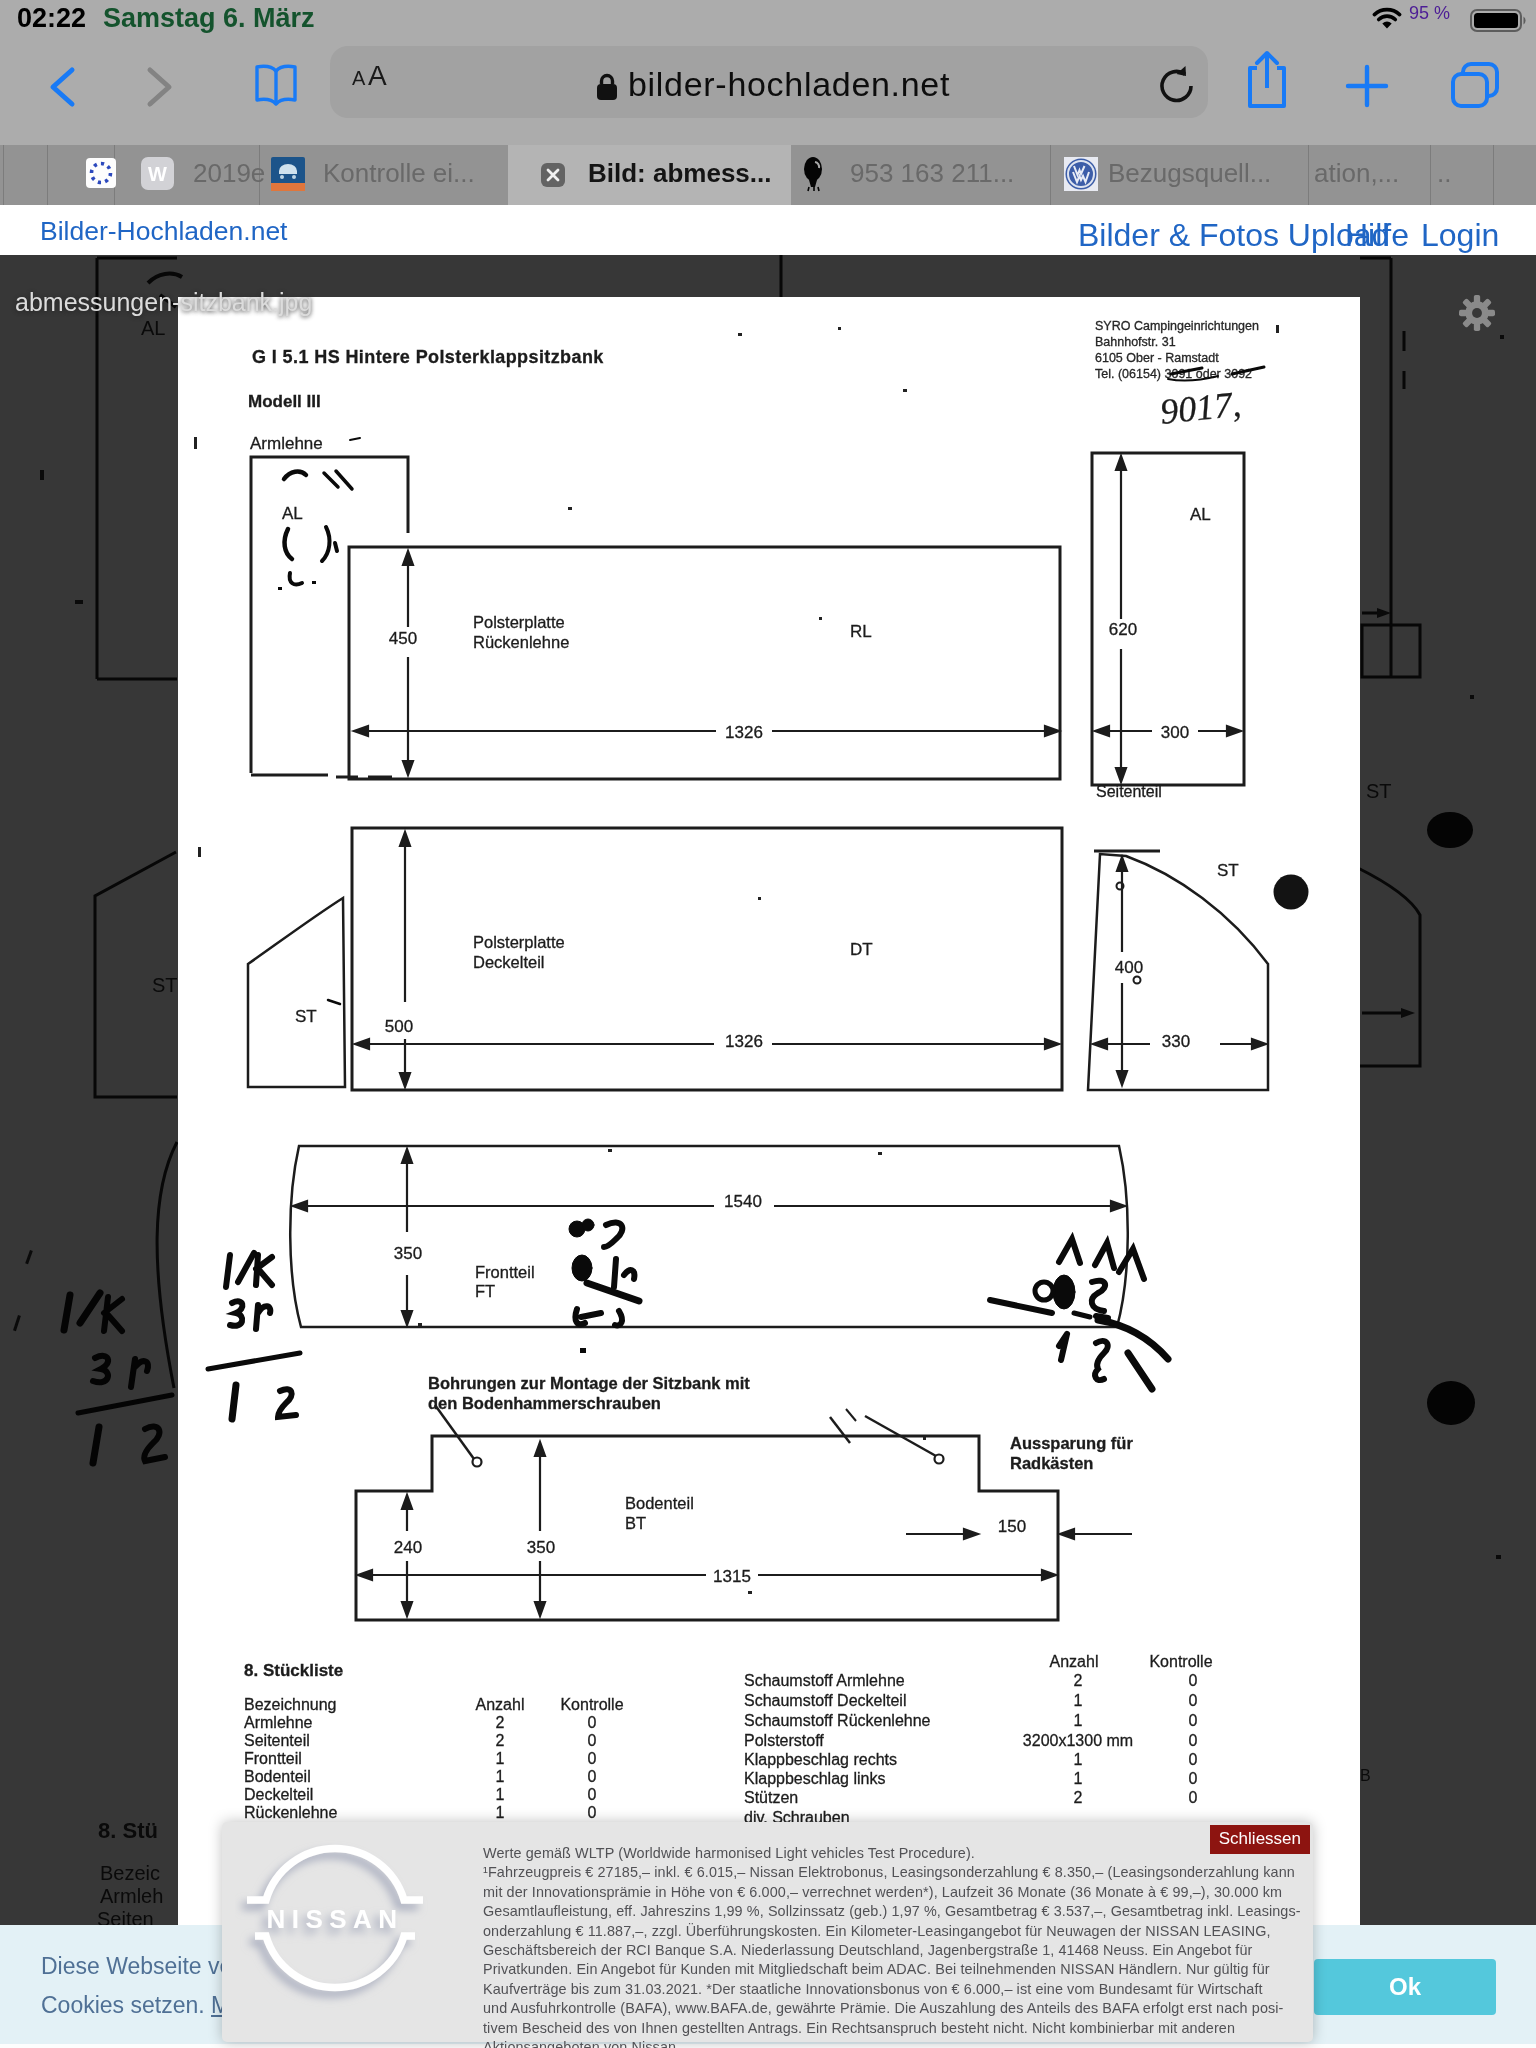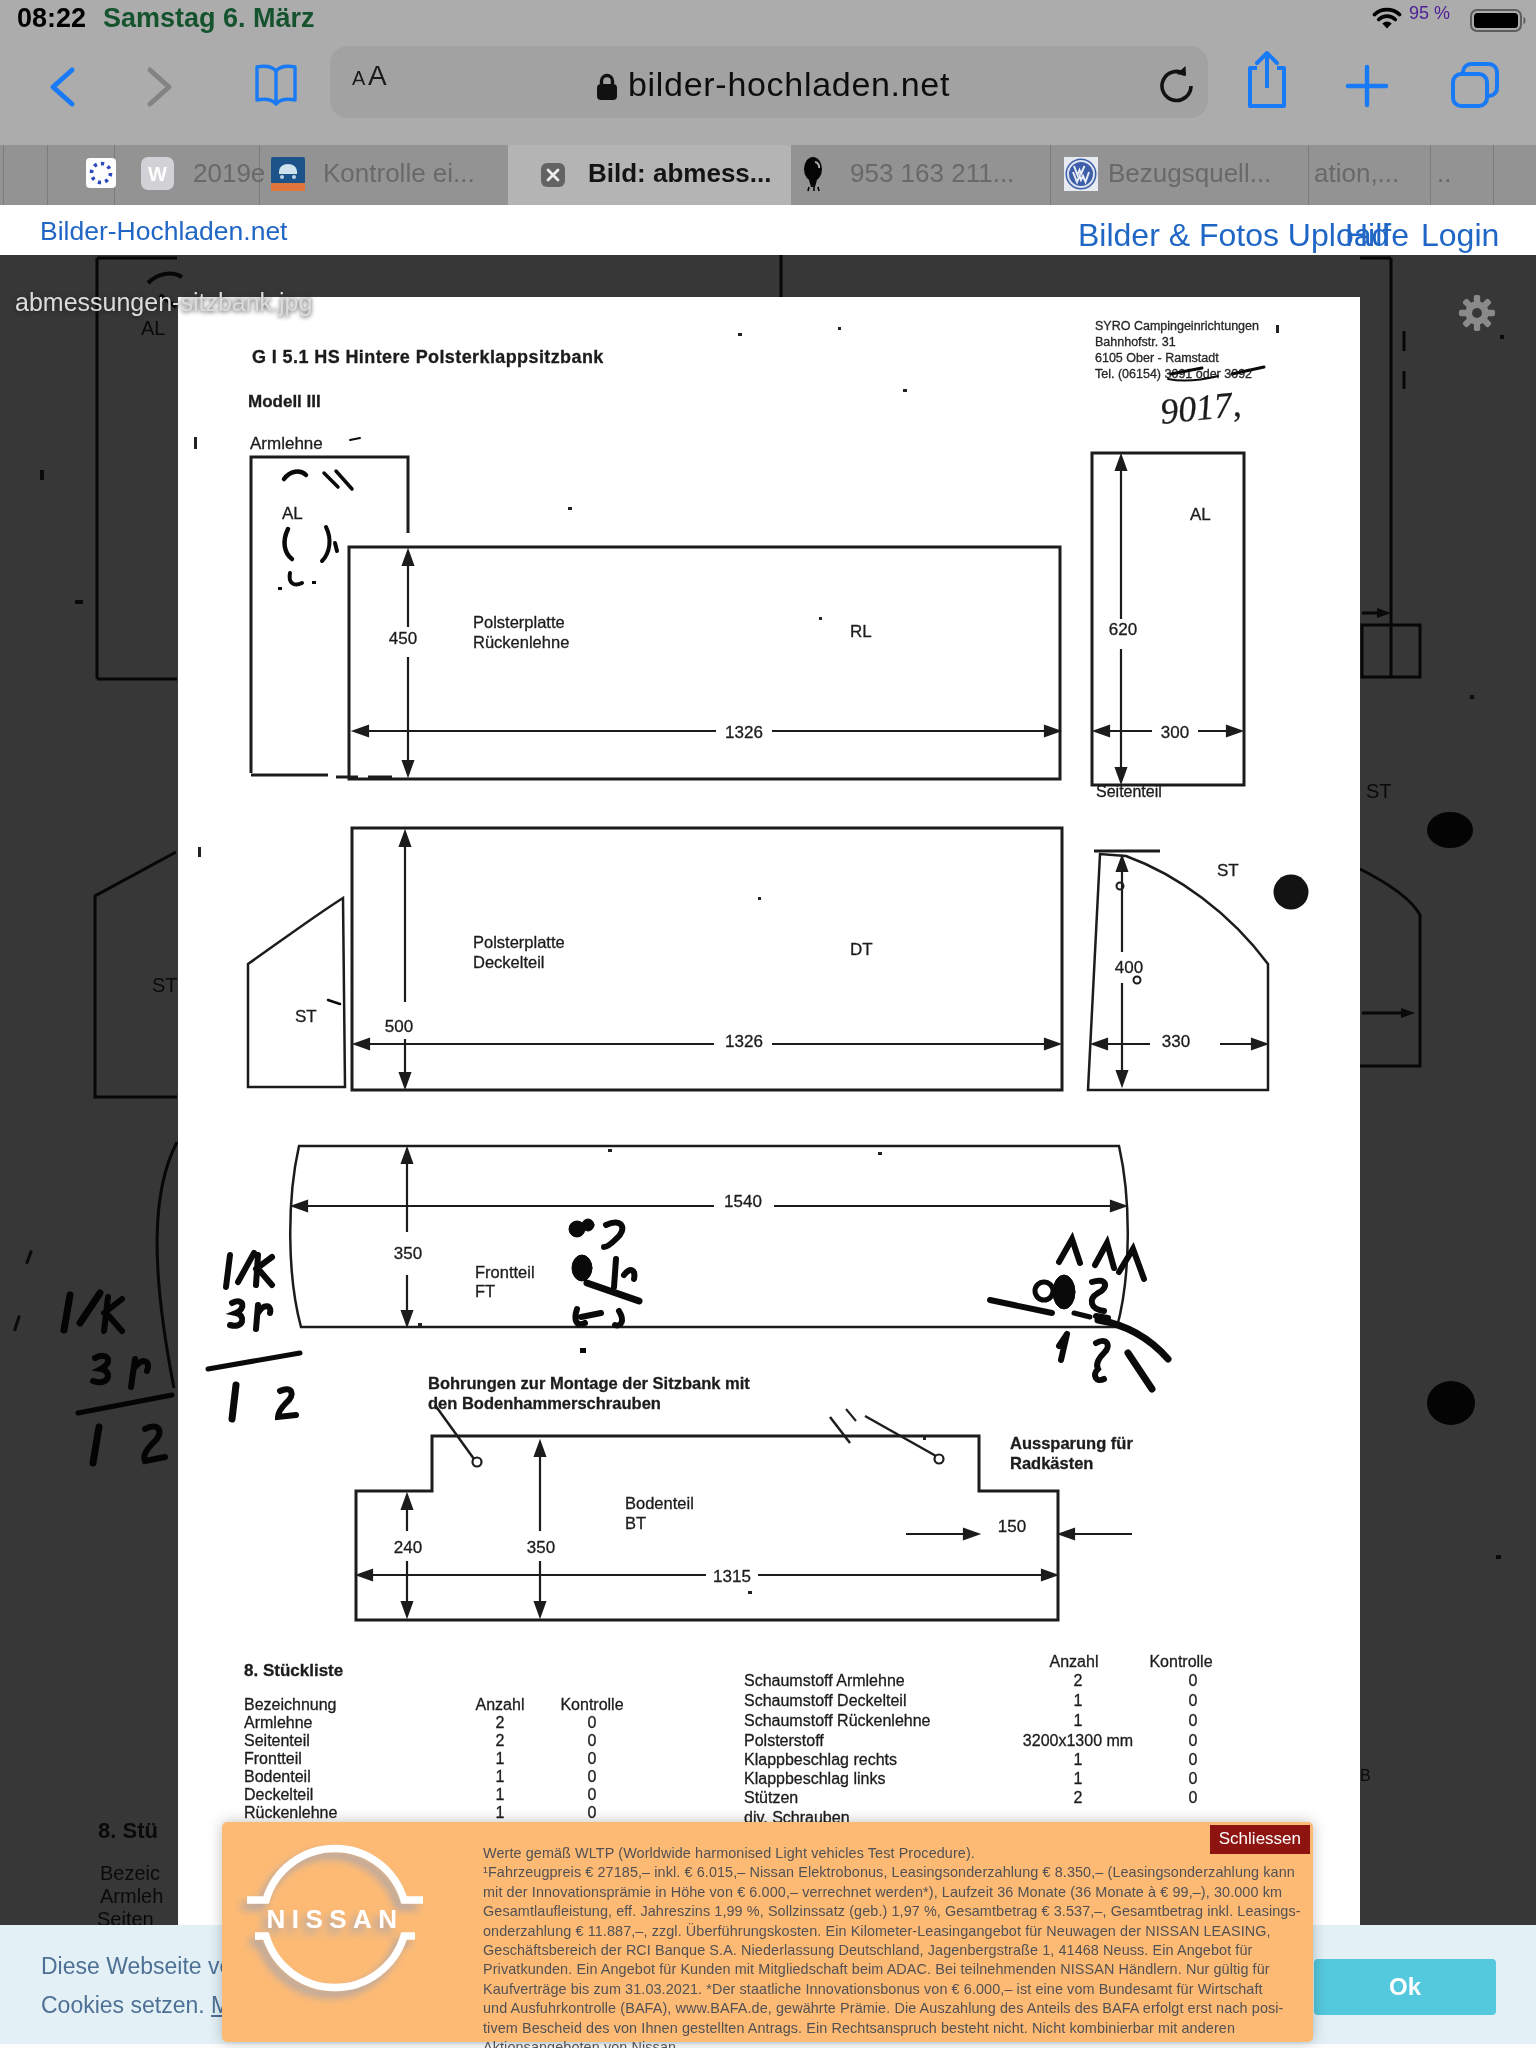--- a/index.html
+++ b/index.html
@@ -14,32 +14,32 @@
   #content{left:0;top:255px;width:1536px;height:1793px;background:#373737;overflow:hidden;}
   #page{left:178px;top:42px;width:1182px;height:1751px;background:#ffffff;}
   .tabsep{position:absolute;top:0px;width:1px;height:60px;background:#7c7c7c;}
   .tabtxt{position:absolute;top:13px;font-size:26px;color:#696969;white-space:nowrap;}
   #urlfield{left:330px;top:6px;width:878px;height:72px;background:#a2a2a2;border-radius:18px;}
   .hlink{position:absolute;top:12px;font-size:32px;color:#2066c5;}
   #cookiebar{left:0;top:1925px;width:1536px;height:119px;background:#e3f1f6;}
   #whitestrip{left:0;top:2044px;width:1536px;height:4px;background:#fdfdfd;}
   #okbtn{left:1314px;top:1959px;width:182px;height:56px;background:#54c8dc;border-radius:4px;
          color:#fff;font-weight:bold;font-size:24px;text-align:center;line-height:56px;}
-  #nissanpanel{left:222px;top:1822px;width:1091px;height:220px;background:#fdba74;border-radius:5px;
+  #nissanpanel{left:222px;top:1822px;width:1091px;height:220px;background:#e5e5e5;border-radius:5px;
                box-shadow:0 0 14px rgba(0,0,0,0.25);}
   #schliessen{position:absolute;right:3px;top:3px;background:#8d1410;color:#fff;font-size:17px;
               padding:4px 9px 5px 9px;}
   #adtext{position:absolute;left:261px;top:22px;width:830px;font-size:14.4px;line-height:19.4px;
           color:#515155;letter-spacing:0.1px;}
   #filename{left:15px;top:33px;font-size:25px;color:#dcdcdc;text-shadow:0 1px 4px rgba(30,30,30,0.85);}
 </style>
 </head>
 <body>
 <div class="abs" id="statusbar">
-  <span class="abs" style="left:17px;top:3px;font-size:27px;font-weight:600;color:#000;">08:22</span>
+  <span class="abs" style="left:17px;top:3px;font-size:27px;font-weight:600;color:#000;">02:22</span>
   <span class="abs" style="left:103px;top:3px;font-size:27px;font-weight:600;color:#14532d;">Samstag 6. März</span>
   <svg class="abs" style="left:1372px;top:7px;" width="30" height="24" viewBox="0 0 30 24">
     <path d="M15 21.5 L10.3 16.4 A7.4 7.4 0 0 1 19.7 16.4 Z" fill="#000"></path>
     <path d="M6.7 12.5 A12 12 0 0 1 23.3 12.5" stroke="#000" stroke-width="3.6" fill="none" stroke-linecap="round"></path>
     <path d="M2.4 7.6 A18.5 18.5 0 0 1 27.6 7.6" stroke="#000" stroke-width="3.6" fill="none" stroke-linecap="round"></path>
   </svg>
   <span class="abs" style="left:1409px;top:3px;font-size:18px;color:#4c1d95;">95 %</span>
   <svg class="abs" style="left:1470px;top:9px;" width="60" height="23" viewBox="0 0 60 23">
     <rect x="1" y="1" width="50" height="21" rx="6" fill="none" stroke="#5d5d5d" stroke-width="2"></rect>
     <rect x="4" y="4" width="44" height="15" rx="3.5" fill="#000"></rect>

